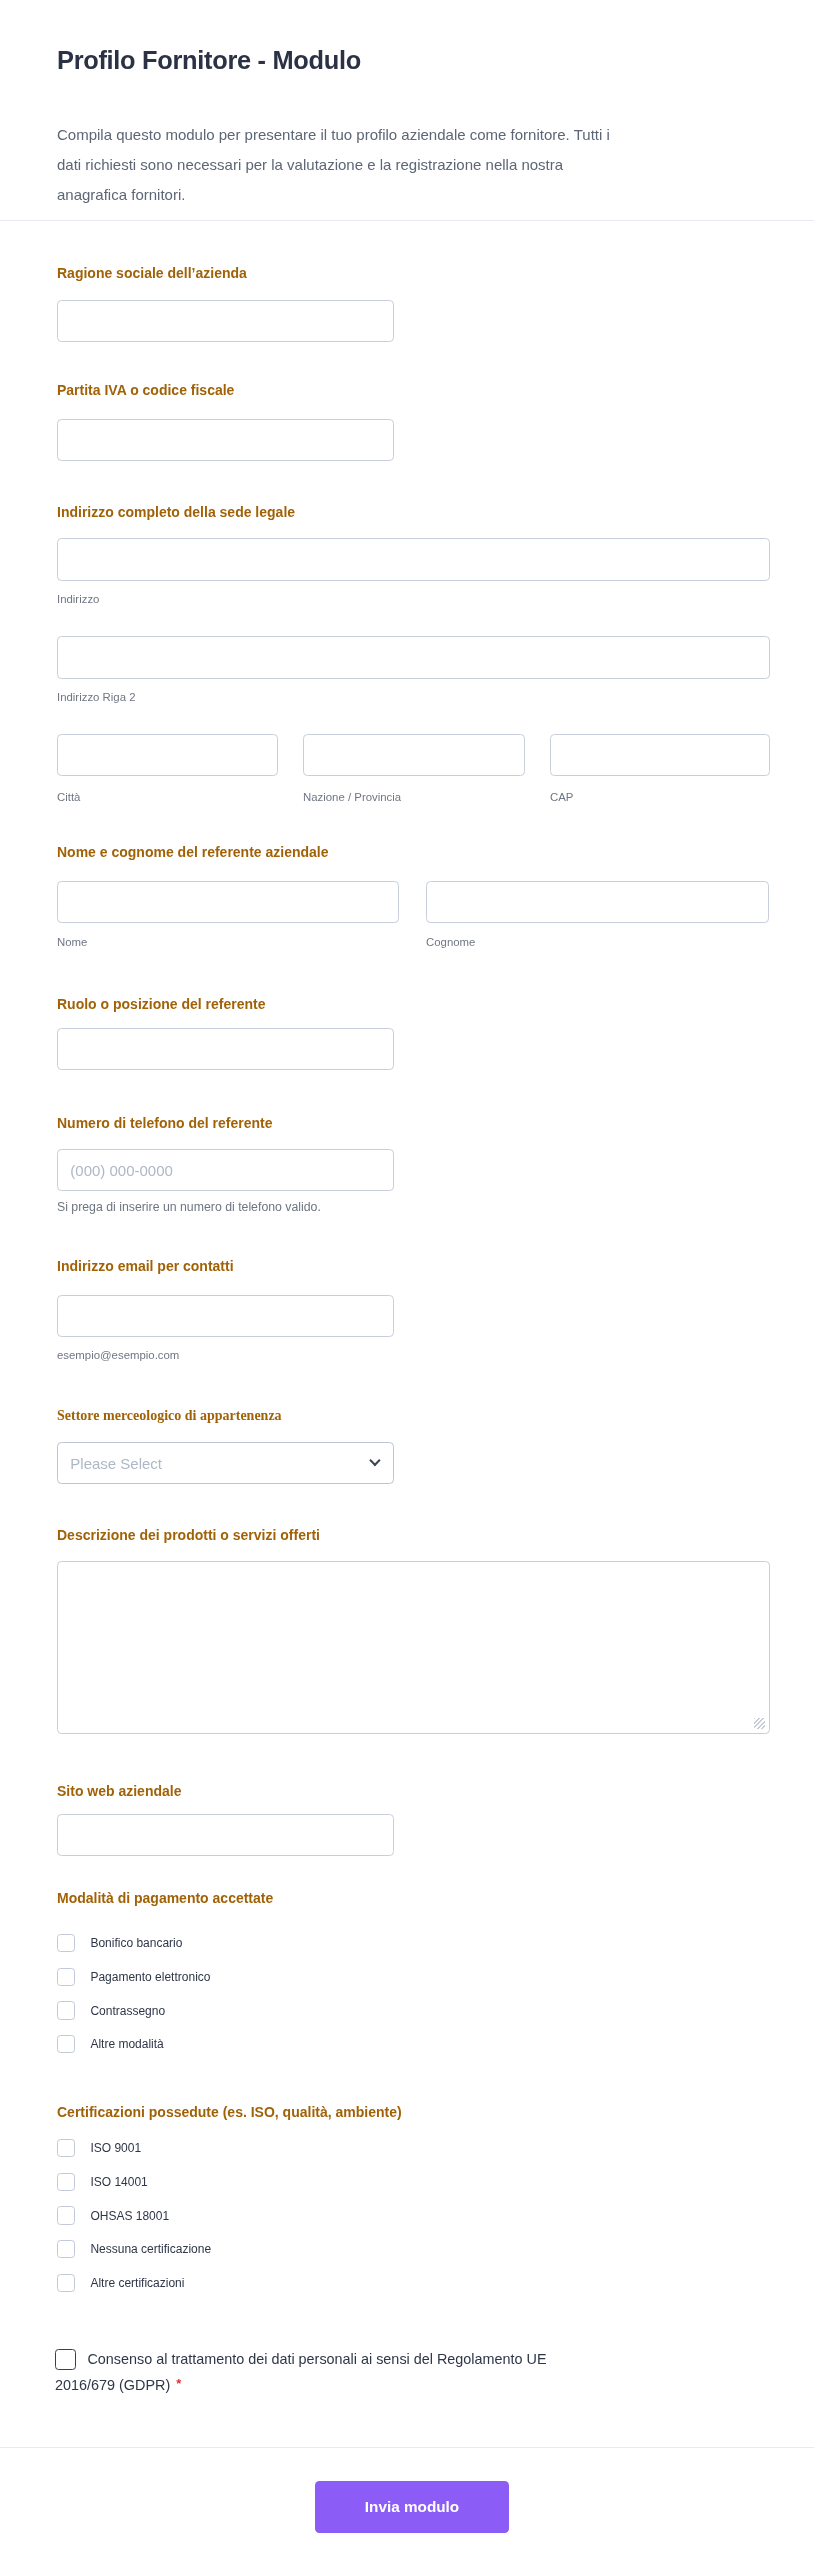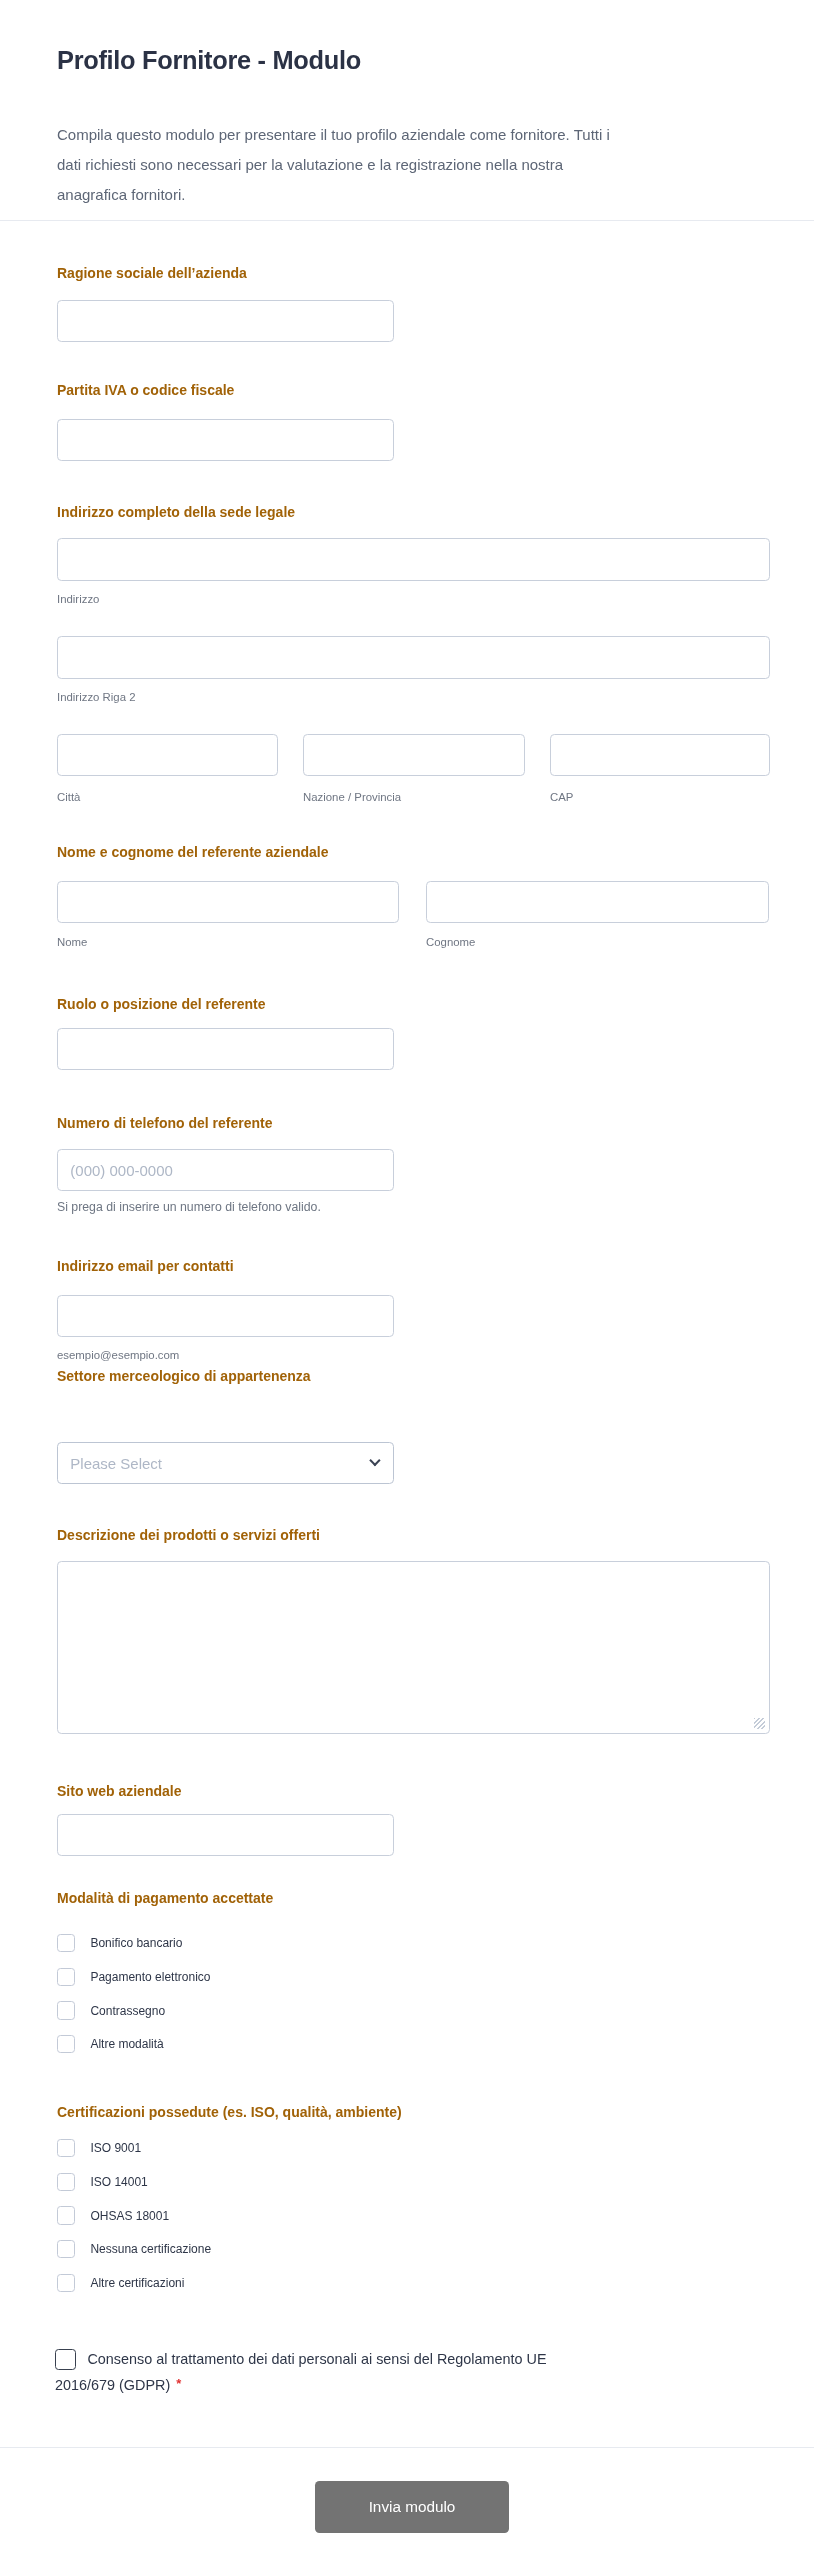--- a/index.html
+++ b/index.html
@@ -83,22 +83,22 @@
   .consent-box {
     width:21px; height:21px; flex:0 0 21px; margin-top:0.9px; background:#fff;
     border:1.8px solid #39414f; border-radius:3.5px; cursor:pointer;
   }
   .consent-text { margin-left:11.4px; font-size:14.4px; line-height:23.6px; color:#2e3648; }
   .consent-line2 { font-size:14.4px; line-height:23.6px; color:#2e3648; margin-top:0.9px; }
   .req-mark { color:#e03131; font-weight:700; margin-left:6.1px; font-size:13px; vertical-align:1.8px; }
 
   .submit-btn {
     position:absolute; left:315px; top:2481px; width:194px; height:52px;
-    background:#737373; border:none; border-radius:4.4px; color:#ffffff;
-    font-family:"Liberation Sans", sans-serif; font-size:15.3px; font-weight:400;
+    background:#8b5cf6; border:none; border-radius:4.4px; color:#ffffff;
+    font-family:"Liberation Sans", sans-serif; font-size:15.3px; font-weight:700;
     cursor:pointer;
   }
 </style>
 </head>
 <body>
 
 <div class="page">
 
   <h1 class="title">Profilo Fornitore - Modulo</h1>
   <div class="desc">
@@ -136,21 +136,21 @@
   <input class="tinput" id="role-input" type="text" style="">
 
   <div class="label" style="top:1115px;">Numero di telefono del referente</div>
   <input class="tinput" id="phone-input" type="text" placeholder="(000) 000-0000" style="">
   <div class="helper" style="top:1200px;">Si prega di inserire un numero di telefono valido.</div>
 
   <div class="label" style="top:1258px;">Indirizzo email per contatti</div>
   <input class="tinput" id="email-input" type="text" style="">
   <div class="sublabel" style="left:57px; top:1348px;">esempio@esempio.com</div>
 
-  <div class="label" style="top:1368px;">Settore merceologico di appartenenza</div>
+  <div class="label" style="top:1407px;font-family:Liberation Serif, serif;">Settore merceologico di appartenenza</div>
   <div class="select">
     <span class="sel-text">Please Select</span>
     <span class="chevron"></span>
   </div>
 
   <div class="label" style="top:1527px;">Descrizione dei prodotti o servizi offerti</div>
   <textarea class="area" style=""></textarea>
   <div class="resize-handle"></div>
 
   <div class="label" style="top:1783px;">Sito web aziendale</div>

